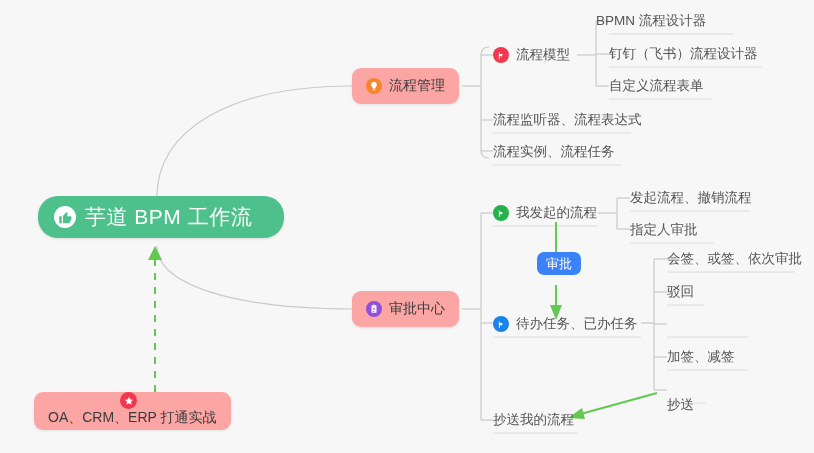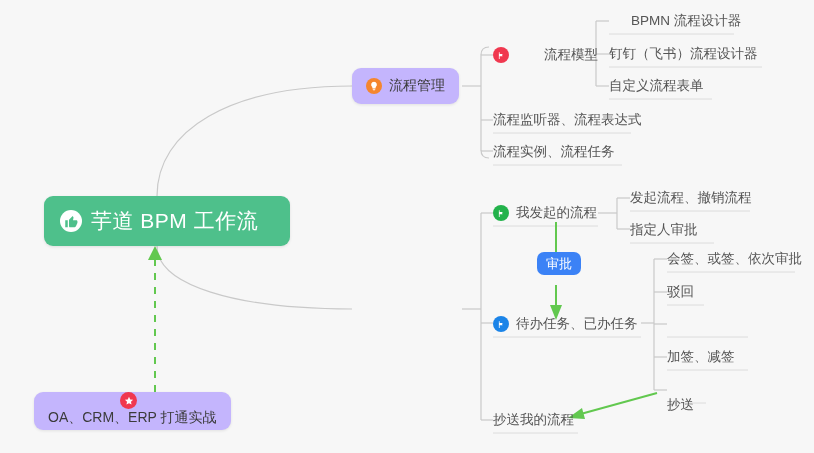--- a/index.html
+++ b/index.html
@@ -8,37 +8,37 @@
     background:#f7f7f7;
     font-family:"Liberation Sans","DejaVu Sans",sans-serif;
     overflow:hidden;
   }
   #mindmap{position:relative;width:814px;height:453px;}
 
   svg.edges{position:absolute;left:0;top:0;width:814px;height:453px;pointer-events:none;}
 
   
   .root-node{
-    position:absolute;left:44px;top:196px;
-    width:246px;height:50px;
+    position:absolute;left:38px;top:196px;
+    width:246px;height:42px;
     background:#4ec08b;
-    border-radius:9px;
+    border-radius:20px;
     display:flex;align-items:center;
     box-shadow:0 1px 3px rgba(0,0,0,.10);
     box-sizing:border-box;
     padding:0 16px;
   }
   .root-node .label{
     color:#ffffff;font-size:21px;letter-spacing:.5px;white-space:nowrap;
   }
 
   
   .card{
     position:absolute;
-    background:#c4b5fd;
+    background:#fca5a5;
     border-radius:9px;
     box-shadow:0 1px 3px rgba(0,0,0,.09);
     display:flex;align-items:center;
     padding:0 14px;
     height:36px;
     box-sizing:border-box;
     white-space:nowrap;
   }
   .card .label{font-size:14px;color:#3b3b3b;}
 
@@ -162,46 +162,54 @@
 
   <div class="card" style="left:352px;top:68px;">
     <span class="ic" style="background:#f5862e;">
       <svg width="10" height="10" viewBox="0 0 24 24" fill="#ffffff">
         <path d="M9 21c0 .6.4 1 1 1h4c.6 0 1-.4 1-1v-1H9v1zm3-19a7 7 0 0 0-4 12.7V17c0 .6.4 1 1 1h6c.6 0 1-.4 1-1v-2.3A7 7 0 0 0 12 2z"></path>
       </svg>
     </span>
     <span class="label">流程管理</span>
   </div>
 
-  <div class="node" style="left:493px;top:42px;gap:28px;">
+  <div class="node" style="left:493px;top:42px;">
     <span class="ic" style="background:#f0384f;">
       <svg width="9" height="9" viewBox="0 0 24 24" fill="#ffffff">
         <path d="M5 3v18h2v-7h8l-1.5-3L15 8H7V3H5z"></path>
       </svg>
     </span>
     <span class="label">流程模型</span>
   </div>
 
-  <div class="node" style="left:631px;top:8px;">
+  <div class="node" style="left:596px;top:8px;">
     <span class="label">BPMN 流程设计器</span>
   </div>
   <div class="node" style="left:609px;top:41px;">
     <span class="label">钉钉（飞书）流程设计器</span>
   </div>
   <div class="node" style="left:609px;top:73px;">
     <span class="label">自定义流程表单</span>
   </div>
 
   <div class="node" style="left:493px;top:107px;">
     <span class="label">流程监听器、流程表达式</span>
   </div>
   <div class="node" style="left:493px;top:139px;">
     <span class="label">流程实例、流程任务</span>
   </div>
 
+  <div class="card" style="left:352px;top:291px;">
+    <span class="ic" style="background:#9250dc;">
+      <svg width="10" height="10" viewBox="0 0 24 24" fill="#ffffff">
+        <path d="M16 3h-1.2A2.8 2.8 0 0 0 12 1a2.8 2.8 0 0 0-2.8 2H8a2 2 0 0 0-2 2v14a2 2 0 0 0 2 2h8a2 2 0 0 0 2-2V5a2 2 0 0 0-2-2zm-4-.2c.5 0 .9.4.9.9s-.4.9-.9.9-.9-.4-.9-.9.4-.9.9-.9zM9 9h6v1.6H9V9zm0 4h6v1.6H9V13zm0 4h4v1.6H9V17z"></path>
+      </svg>
+    </span>
+    <span class="label">审批中心</span>
+  </div>
 
   <div class="node" style="left:493px;top:200px;font-family:Liberation Mono, monospace;">
     <span class="ic" style="background:#23b24b;">
       <svg width="9" height="9" viewBox="0 0 24 24" fill="#ffffff">
         <path d="M5 3v18h2v-7h8l-1.5-3L15 8H7V3H5z"></path>
       </svg>
     </span>
     <span class="label">我发起的流程</span>
   </div>
   <div class="node" style="left:630px;top:185px;">

